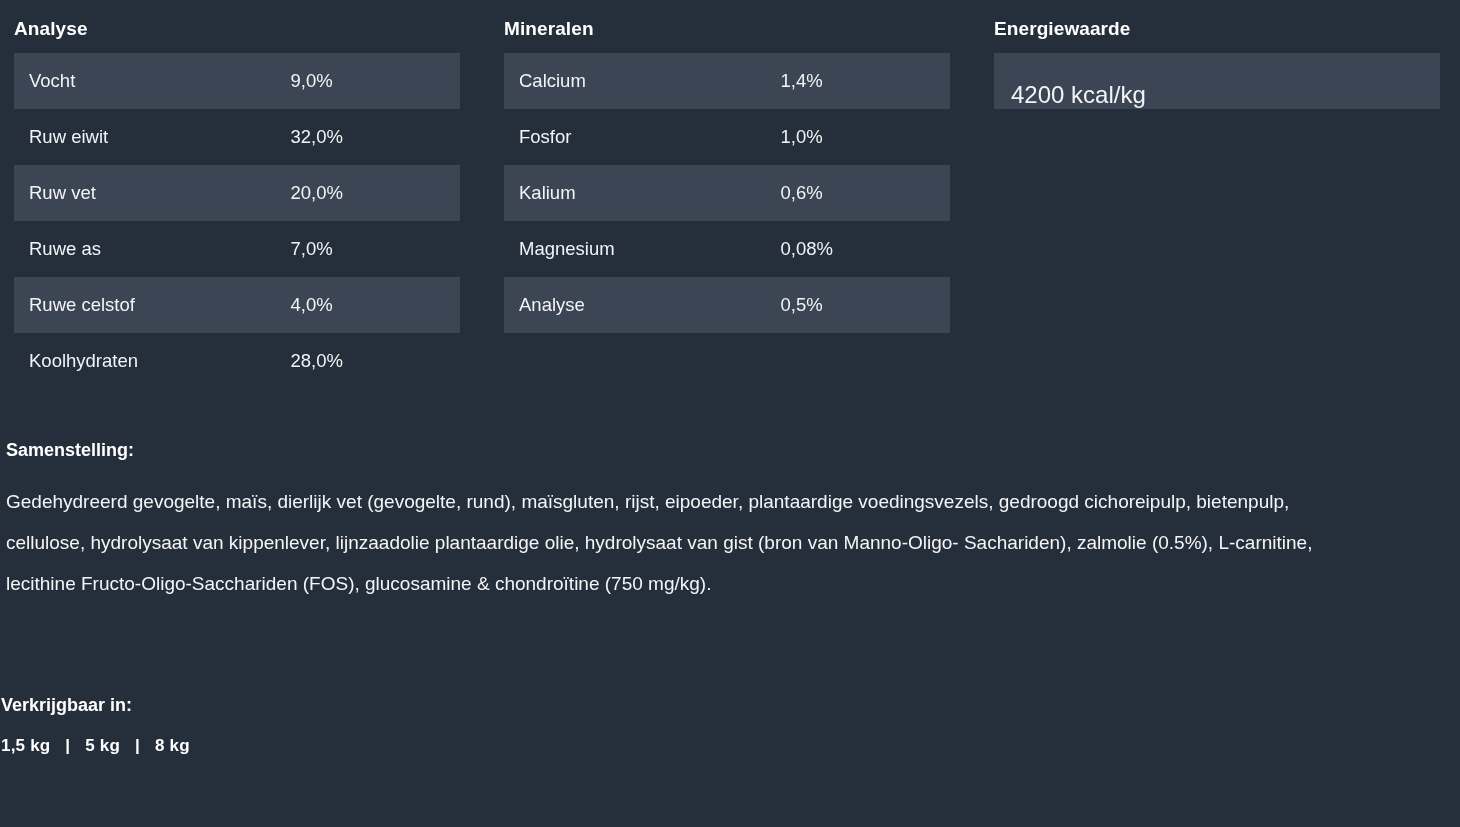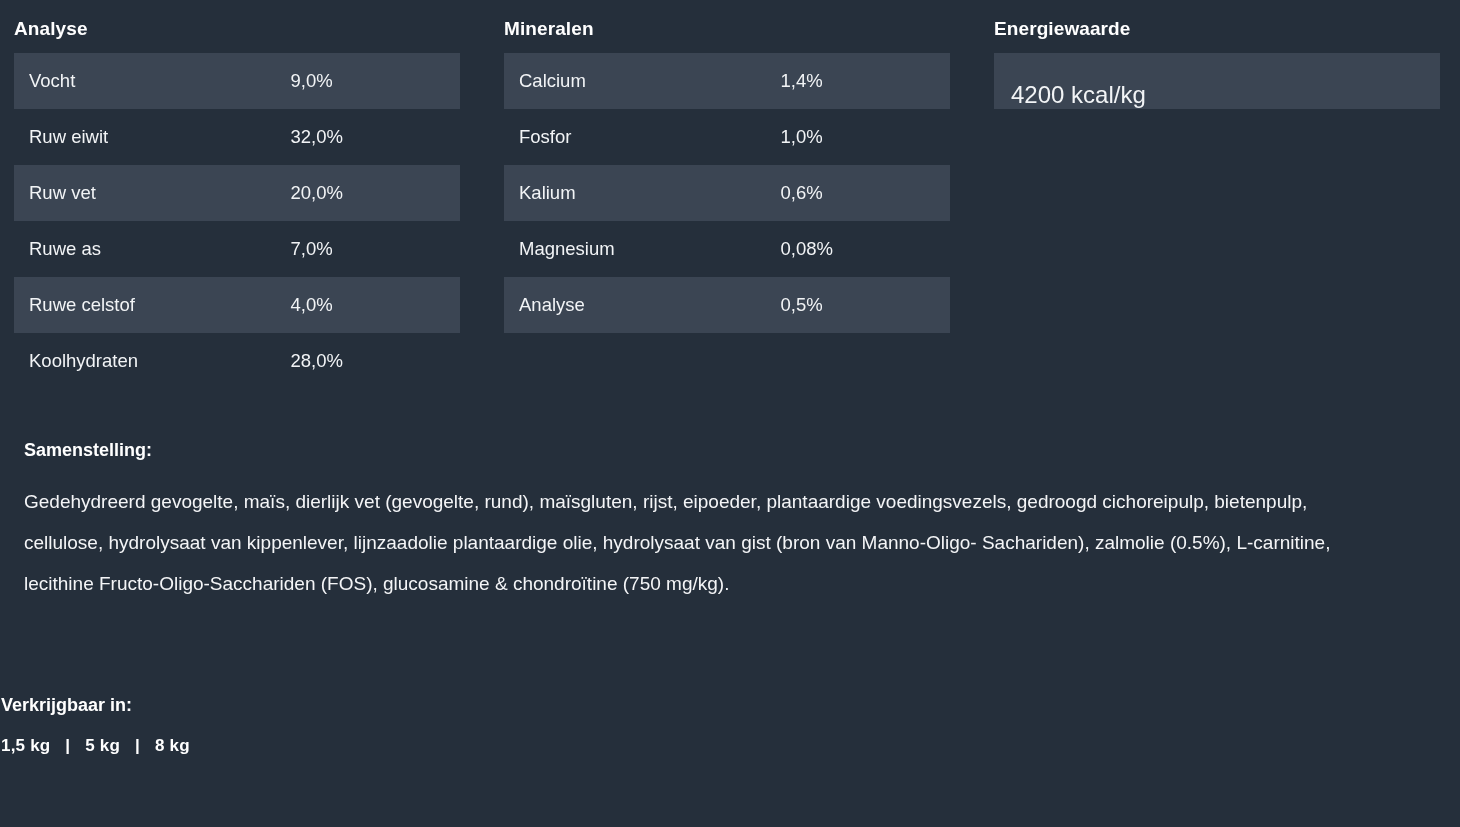--- a/index.html
+++ b/index.html
@@ -91,21 +91,21 @@
   .sizes {
     font-size: 17px;
     font-weight: bold;
     color: #ffffff;
     letter-spacing: 0.2px;
   }
   .sizes .sep {
     padding: 0 10px;
     font-weight: bold;
   }
-  #composition-block { position: absolute; left: 24px; top: 440px; }
+  #composition-block { position: absolute; left: 6px; top: 440px; }
   #availability-block { position: absolute; left: 1px; top: 695px; }
 </style>
 </head>
 <body>
 
 <div class="page">
 
   <div class="columns">
 
     <div class="col">

